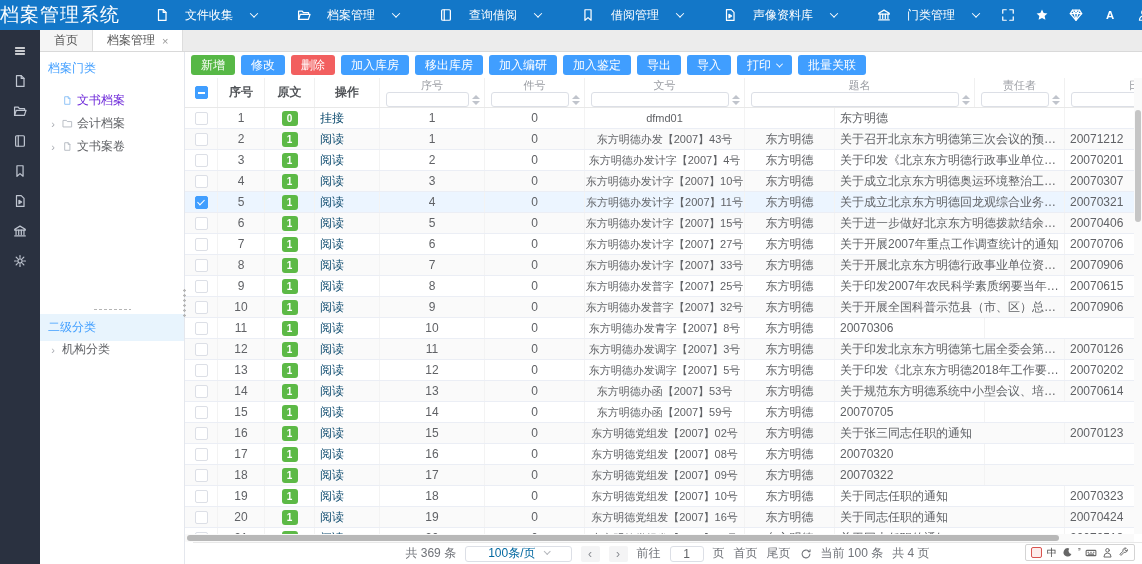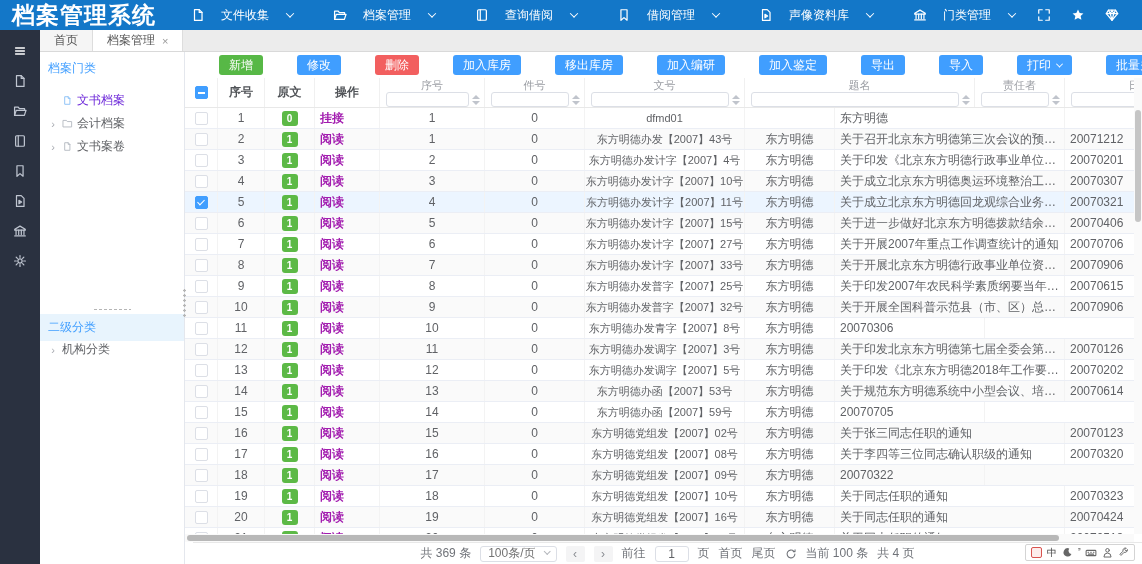--- a/index.html
+++ b/index.html
@@ -3,21 +3,21 @@
 <meta charset="utf-8">
 <style>
   * { margin:0; padding:0; box-sizing:border-box; }
   html,body { background:#999; }
   .app { position:relative; width:1142px; height:564px; background:#fff; overflow:hidden;
          font-family:"Liberation Sans","DejaVu Sans",sans-serif; font-size:12px; color:#606266; }
 
   
   .topbar { position:absolute; left:0; top:0; right:0; height:30px; background:#1377c8;
             display:flex; align-items:center; color:#fff; z-index:30; }
-  .logo { font-size:23px; font-weight:bold; padding:0 15px 0 12px; letter-spacing:1px; white-space:nowrap; }
+  .logo { font-size:19px; font-weight:normal; padding:0 15px 0 0; letter-spacing:1px; white-space:nowrap; }
   .topnav { display:flex; height:100%; }
   .nav-item { display:flex; align-items:center; gap:16px; padding:0 20px; font-size:12px; cursor:pointer; white-space:nowrap; }
   .nav-item svg { display:block; }
   .chev { width:6px; height:6px; border-right:1.4px solid #fff; border-bottom:1.4px solid #fff;
           transform:rotate(45deg) translate(-1px,-1px); display:inline-block; margin-left:2px; }
   .topright { margin-left:auto; display:flex; align-items:center; gap:16px; padding-right:12px; }
   .tico { display:flex; align-items:center; justify-content:center; width:18px; height:18px; cursor:pointer; }
 
   
   .rail { position:absolute; left:0; top:30px; bottom:0; width:40px; background:#2a3140; z-index:20;
@@ -53,21 +53,21 @@
                     font-size:12px; padding:5px 8px; }
   .stree { position:absolute; left:0; right:0; top:286px; }
   .v-handle { position:absolute; right:-2px; top:236px; height:30px; width:3px;
               background-image:radial-gradient(#b5b5b5 1px, transparent 1.2px); background-size:3px 5px; cursor:col-resize; }
 
   
   .main { position:absolute; left:185px; top:52px; right:0; bottom:0; background:#fff; }
   .toolbar { position:absolute; left:0; top:0; right:0; height:26px; display:flex; align-items:center;
              gap:6px; padding:0 6px; }
   .btn { height:20px; display:flex; align-items:center; gap:4px; padding:0 10px; border-radius:3px;
-         color:#fff; font-size:12px; cursor:pointer; border:none; white-space:nowrap;margin-left:28px; }
+         color:#fff; font-size:12px; cursor:pointer; border:none; white-space:nowrap; }
   .btn-blue { background:#409eff; } .btn-green { background:#57b846; } .btn-red { background:#f25f5f; }
   .btn .chev { width:5px; height:5px; }
 
   .tablewrap { position:absolute; left:0; top:26px; right:8px; bottom:30px; overflow:hidden; }
   .thead { display:flex; width:1030px; height:30px; border-bottom:1px solid #e8e8e8; background:#fff; }
   .th { position:relative; border-right:1px solid #f0f0f0; display:flex; align-items:center; justify-content:center; }
   .th-label { font-weight:bold; color:#515458; font-size:12px; }
   .th.filter { display:block; }
   .flabel { text-align:center; font-size:11px; color:#9a9da3; line-height:13px; padding-top:1px;
             overflow:hidden; white-space:nowrap; }
@@ -81,42 +81,42 @@
   .row { display:flex; height:21px; align-items:center; border-bottom:1px solid #ebeef5; background:#fff; cursor:pointer; }
   .row.stripe { background:#fafafa; }
   .row.selected { background:#ecf5ff; }
   .cell { height:100%; display:flex; align-items:center; justify-content:center; border-right:1px solid #f3f3f3;
           font-size:12px; color:#606266; overflow:hidden; white-space:nowrap; }
   .cell.left { justify-content:flex-start; padding-left:5px; }
   .cell.ellip { text-overflow:ellipsis; display:block; line-height:20px; }
   .c0{width:33px;} .c1{width:47px;} .c2{width:50px;} .c3{width:65px;} .c4{width:105px;}
   .c5{width:100px;} .c6{width:160px;} .c7{width:90px;} .c8{width:230px;} .c9{width:150px;}
   .c6cell { font-size:11px; }
-  .link { color:#a21caf; cursor:pointer;font-weight:bold; }
+  .link { color:#0c4a6e; cursor:pointer; }
   .ybadge { min-width:16px; height:15px; border-radius:3px; background:#5cb946; color:#fff; font-size:10px;
             font-weight:bold; display:flex; align-items:center; justify-content:center; padding:0 3px; }
 
   .checkbox { width:13px; height:13px; border:1px solid #dcdfe6; border-radius:2px; background:#fff;
               position:relative; cursor:pointer; flex:none; }
   .checkbox.checked, .checkbox.indet { background:#409eff; border-color:#409eff; }
   .checkbox.checked::after { content:""; position:absolute; left:3.5px; top:1px; width:3px; height:6px;
               border-right:1.6px solid #fff; border-bottom:1.6px solid #fff; transform:rotate(45deg); }
   .checkbox.indet::after { content:""; position:absolute; left:2px; top:5px; width:7px; height:2px; background:#fff; }
 
   .vscroll { position:absolute; right:0; top:26px; bottom:30px; width:8px; background:#fafafa; }
   .vthumb { position:absolute; left:1px; right:1px; top:32px; height:112px; background:#c5c5c5; border-radius:3px; }
   .hscroll { position:absolute; left:0; right:8px; bottom:22px; height:8px; background:#fafafa; }
   .hthumb { position:absolute; top:1px; bottom:1px; left:2px; width:872px; background:#b8b8b8; border-radius:3px; }
 
   
   .pager { position:absolute; left:8px; right:0; bottom:0; height:22px; border-top:1px solid #e8e8e8;
            background:#fff; display:flex; align-items:center; justify-content:center; gap:9px;
            font-size:12px; color:#707379; }
   .psize { display:flex; align-items:center; gap:6px; border:1px solid #dcdfe6; border-radius:3px;
-           height:16px; padding:0 7px; color:#737373; cursor:pointer; }
+           height:16px; padding:0 22px; color:#0369a1; cursor:pointer; }
   .psize .chev { border-color:#b5b8bd; width:5px; height:5px; transform:rotate(45deg) translate(-1px,-2px); }
   .pbtn { width:19px; height:16px; background:#f4f4f5; border-radius:2px; display:flex; align-items:center;
           justify-content:center; color:#8a8d93; font-size:12px; cursor:pointer; }
   .pinput { width:34px; height:16px; border:1px solid #dcdfe6; border-radius:3px; text-align:center;
             font-size:12px; color:#606266; font-family:inherit; }
   .plink { cursor:pointer; }
   .refresh { display:flex; align-items:center; color:#707379; cursor:pointer; }
 
   
   .ime { position:absolute; right:7px; bottom:3px; height:17px; background:#fff; border:1px solid #d4d4d4;
@@ -737,21 +737,20 @@
             <div class="cell c2">
               <span class="ybadge">1</span>
             </div>
             <div class="cell c3 left">
               <span class="link">阅读</span>
             </div>
             <div class="cell c4">16</div>
             <div class="cell c5">0</div>
             <div class="cell c6 c6cell">东方明德党组发【2007】08号</div>
             <div class="cell c7">东方明德</div>
-            <div class="cell c8 left ellip">关于李四等三位同志确认职级的通知</div>
             <div class="cell c9 left">20070320</div>
           </div>
           <div class="row stripe">
             <div class="cell c0">
               <span class="checkbox"></span>
             </div>
             <div class="cell c1">18</div>
             <div class="cell c2">
               <span class="ybadge">1</span>
             </div>

